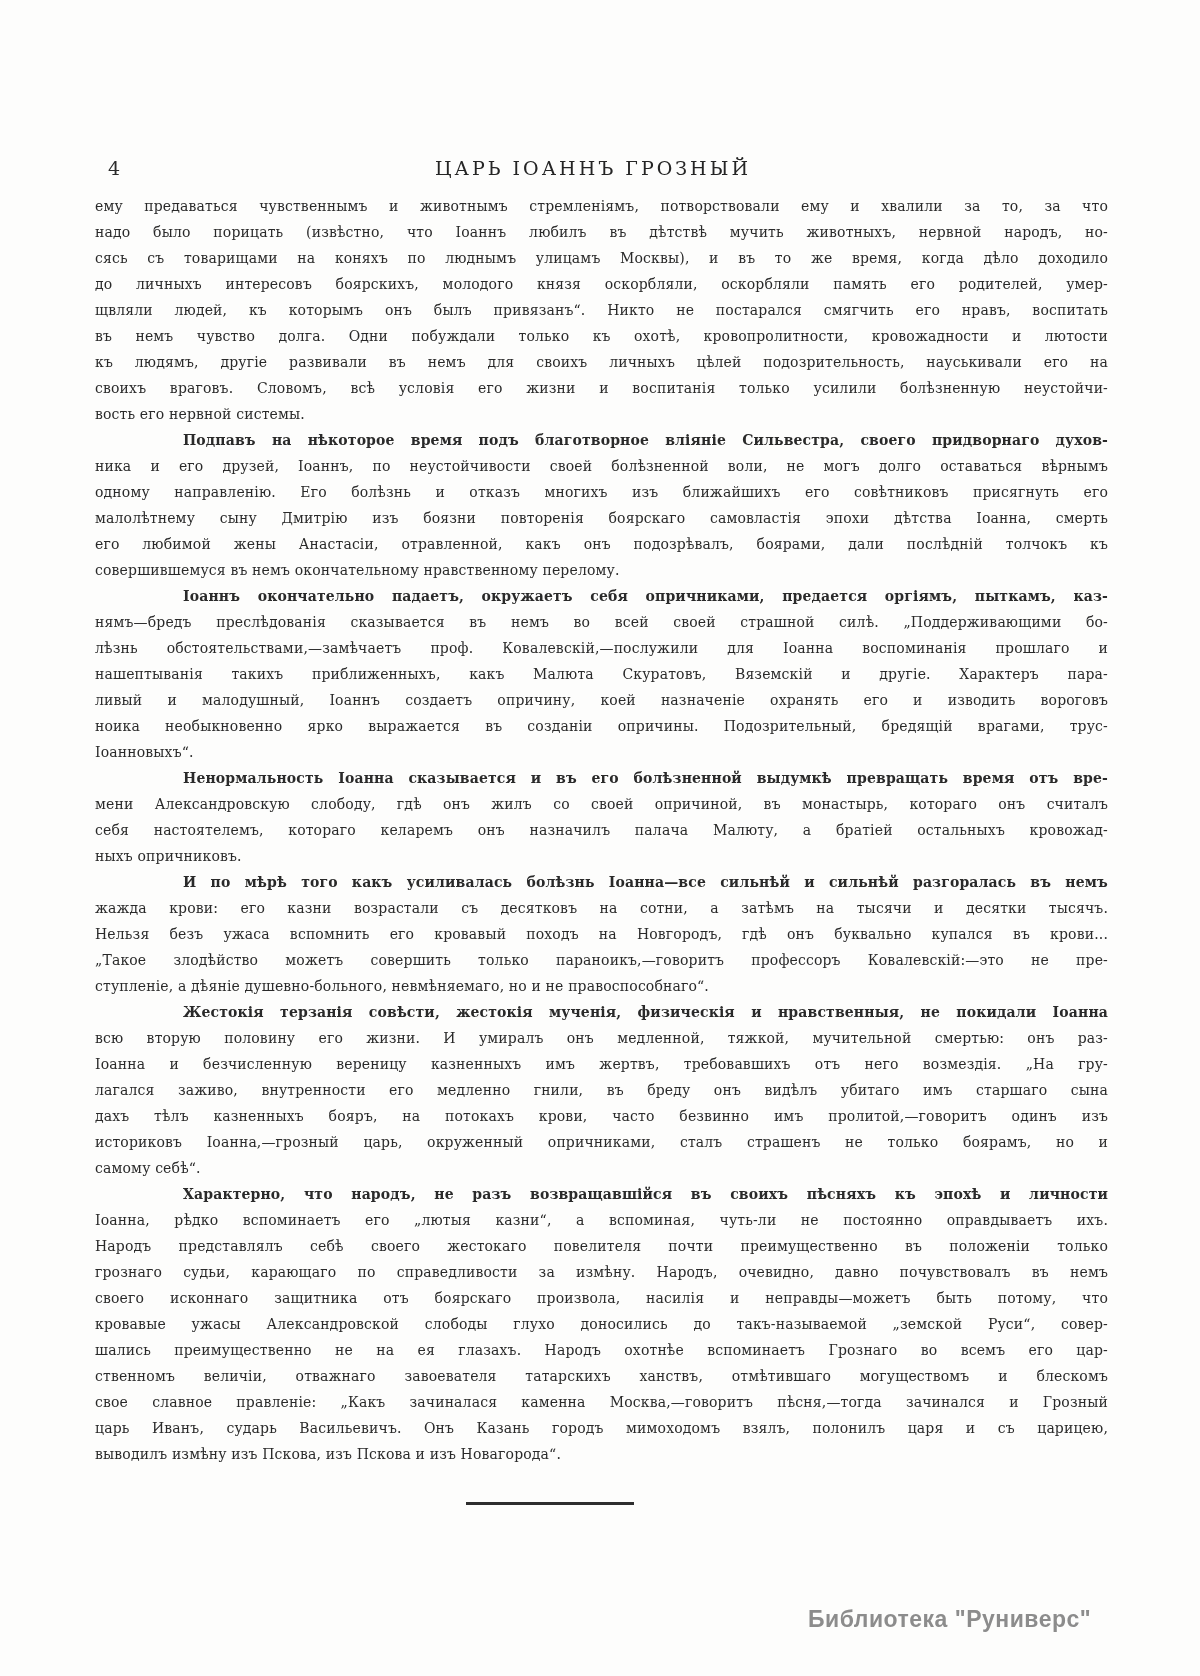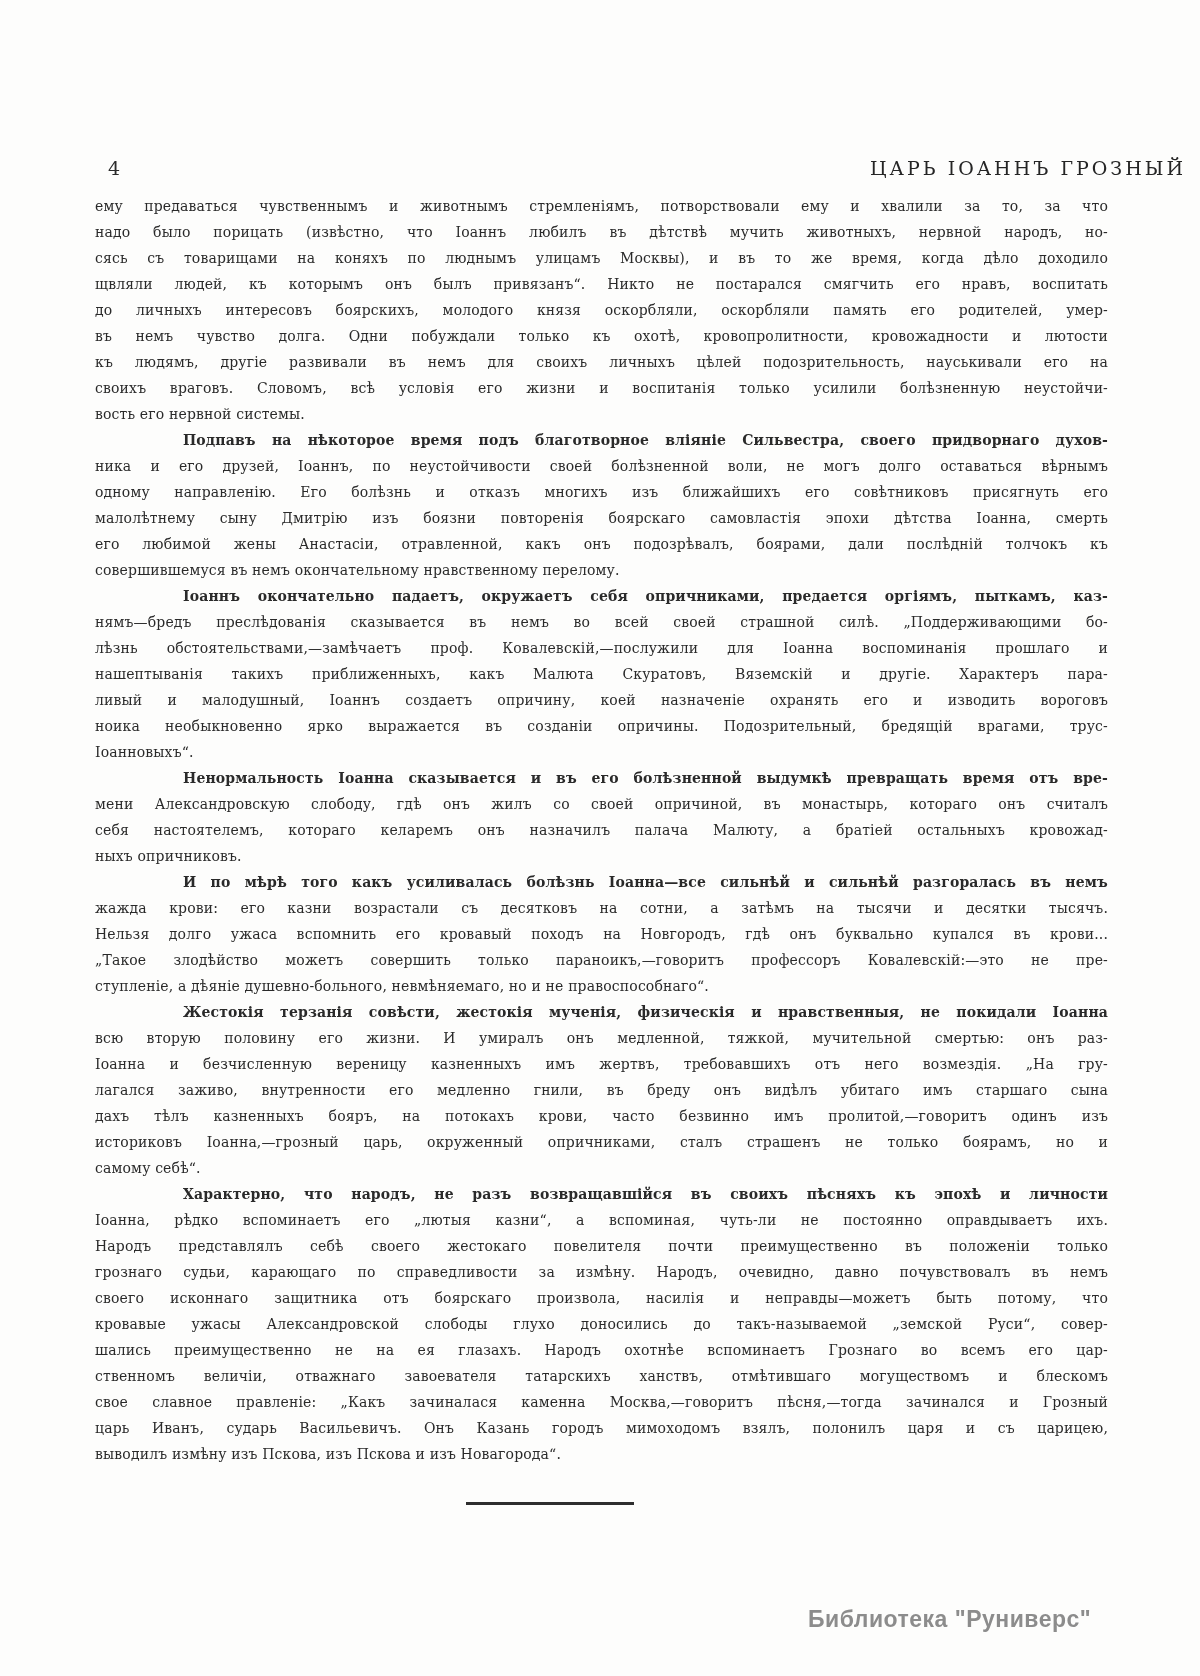--- a/index.html
+++ b/index.html
@@ -21,21 +21,21 @@
     left: 108px;
     top: 157px;
     font-size: 19px;
     color: #2b2b2b;
   }
   .running-title {
     position: absolute;
     left: 0;
     right: 14px;
     top: 157px;
-    text-align: right;
+    text-align: center;
     font-size: 19px;
     letter-spacing: 3px;
     color: #252525;
     white-space: nowrap;
   }
   .body-text {
     position: absolute;
     left: 95px;
     top: 193px;
     width: 1013px;
@@ -82,22 +82,22 @@
 <div class="page" style="background: rgb(253, 253, 252);">
 
   <div class="page-number">4</div>
 
   <div class="running-title">ЦАРЬ ІОАННЪ ГРОЗНЫЙ</div>
 
   <div class="body-text" style="color: rgb(42, 42, 42);">
       <div class="line">ему предаваться чувственнымъ и животнымъ стремленіямъ, потворствовали ему и хвалили за то, за что</div>
       <div class="line">надо было порицать (извѣстно, что Іоаннъ любилъ въ дѣтствѣ мучить животныхъ, нервной народъ, но-</div>
       <div class="line">сясь съ товарищами на коняхъ по люднымъ улицамъ Москвы), и въ то же время, когда дѣло доходило</div>
+      <div class="line">до личныхъ интересовъ боярскихъ, молодого князя оскорбляли, оскорбляли память его родителей, умер-</div>
       <div class="line">щвляли людей, къ которымъ онъ былъ привязанъ“. Никто не постарался смягчить его нравъ, воспитать</div>
-      <div class="line">до личныхъ интересовъ боярскихъ, молодого князя оскорбляли, оскорбляли память его родителей, умер-</div>
       <div class="line">въ немъ чувство долга. Одни побуждали только къ охотѣ, кровопролитности, кровожадности и лютости</div>
       <div class="line">къ людямъ, другіе развивали въ немъ для своихъ личныхъ цѣлей подозрительность, науськивали его на</div>
       <div class="line">своихъ враговъ. Словомъ, всѣ условія его жизни и воспитанія только усилили болѣзненную неустойчи-</div>
       <div class="line end">вость его нервной системы.</div>
       <div class="line indent">Подпавъ на нѣкоторое время подъ благотворное вліяніе Сильвестра, своего придворнаго духов-</div>
       <div class="line">ника и его друзей, Іоаннъ, по неустойчивости своей болѣзненной воли, не могъ долго оставаться вѣрнымъ</div>
       <div class="line">одному направленію. Его болѣзнь и отказъ многихъ изъ ближайшихъ его совѣтниковъ присягнуть его</div>
       <div class="line">малолѣтнему сыну Дмитрію изъ боязни повторенія боярскаго самовластія эпохи дѣтства Іоанна, смерть</div>
       <div class="line">его любимой жены Анастасіи, отравленной, какъ онъ подозрѣвалъ, боярами, дали послѣдній толчокъ къ</div>
       <div class="line end">совершившемуся въ немъ окончательному нравственному перелому.</div>
@@ -107,21 +107,21 @@
       <div class="line">нашептыванія такихъ приближенныхъ, какъ Малюта Скуратовъ, Вяземскій и другіе. Характеръ пара-</div>
       <div class="line">ливый и малодушный, Іоаннъ создаетъ опричину, коей назначеніе охранять его и изводить вороговъ</div>
       <div class="line">ноика необыкновенно ярко выражается въ созданіи опричины. Подозрительный, бредящій врагами, трус-</div>
       <div class="line end">Іоанновыхъ“.</div>
       <div class="line indent">Ненормальность Іоанна сказывается и въ его болѣзненной выдумкѣ превращать время отъ вре-</div>
       <div class="line">мени Александровскую слободу, гдѣ онъ жилъ со своей опричиной, въ монастырь, котораго онъ считалъ</div>
       <div class="line">себя настоятелемъ, котораго келаремъ онъ назначилъ палача Малюту, а братіей остальныхъ кровожад-</div>
       <div class="line end">ныхъ опричниковъ.</div>
       <div class="line indent">И по мѣрѣ того какъ усиливалась болѣзнь Іоанна—все сильнѣй и сильнѣй разгоралась въ немъ</div>
       <div class="line">жажда крови: его казни возрастали съ десятковъ на сотни, а затѣмъ на тысячи и десятки тысячъ.</div>
-      <div class="line">Нельзя долго ужаса вспомнить его кровавый походъ на Новгородъ, гдѣ онъ буквально купался въ крови...</div>
+      <div class="line">Нельзя безъ ужаса вспомнить его кровавый походъ на Новгородъ, гдѣ онъ буквально купался въ крови...</div>
       <div class="line">„Такое злодѣйство можетъ совершить только параноикъ,—говоритъ профессоръ Ковалевскій:—это не пре-</div>
       <div class="line end">ступленіе, а дѣяніе душевно-больного, невмѣняемаго, но и не правоспособнаго“.</div>
       <div class="line indent">Жестокія терзанія совѣсти, жестокія мученія, физическія и нравственныя, не покидали Іоанна</div>
       <div class="line">всю вторую половину его жизни. И умиралъ онъ медленной, тяжкой, мучительной смертью: онъ раз-</div>
       <div class="line">Іоанна и безчисленную вереницу казненныхъ имъ жертвъ, требовавшихъ отъ него возмездія. „На гру-</div>
       <div class="line">лагался заживо, внутренности его медленно гнили, въ бреду онъ видѣлъ убитаго имъ старшаго сына</div>
       <div class="line">дахъ тѣлъ казненныхъ бояръ, на потокахъ крови, часто безвинно имъ пролитой,—говоритъ одинъ изъ</div>
       <div class="line">историковъ Іоанна,—грозный царь, окруженный опричниками, сталъ страшенъ не только боярамъ, но и</div>
       <div class="line end">самому себѣ“.</div>
       <div class="line indent">Характерно, что народъ, не разъ возвращавшійся въ своихъ пѣсняхъ къ эпохѣ и личности</div>

